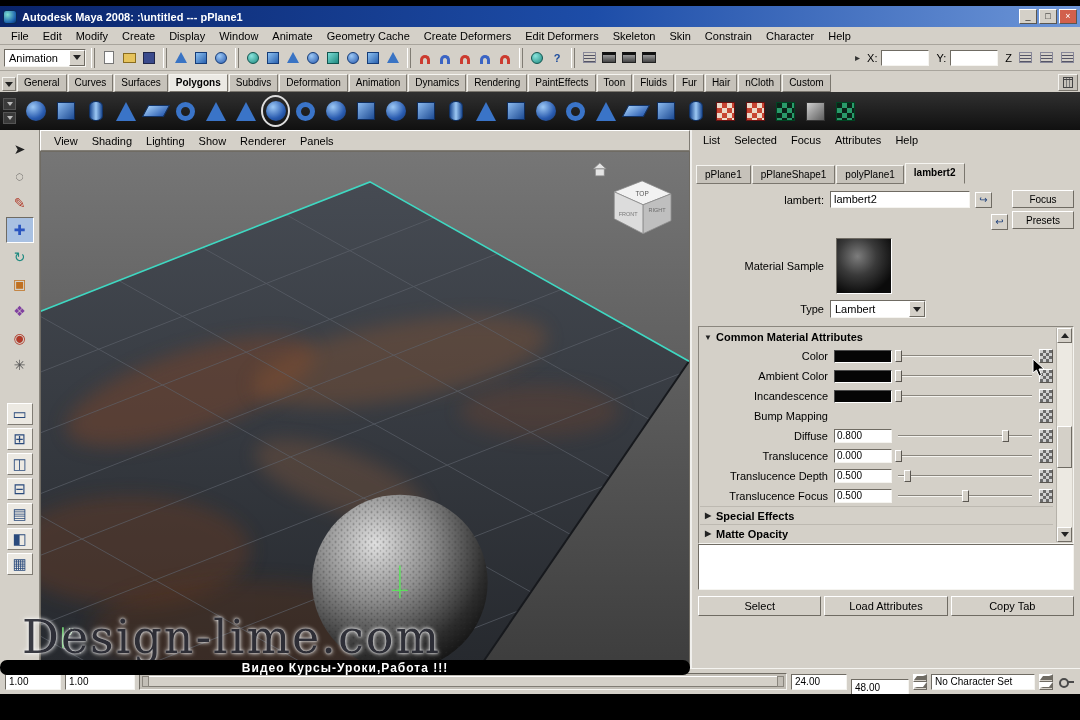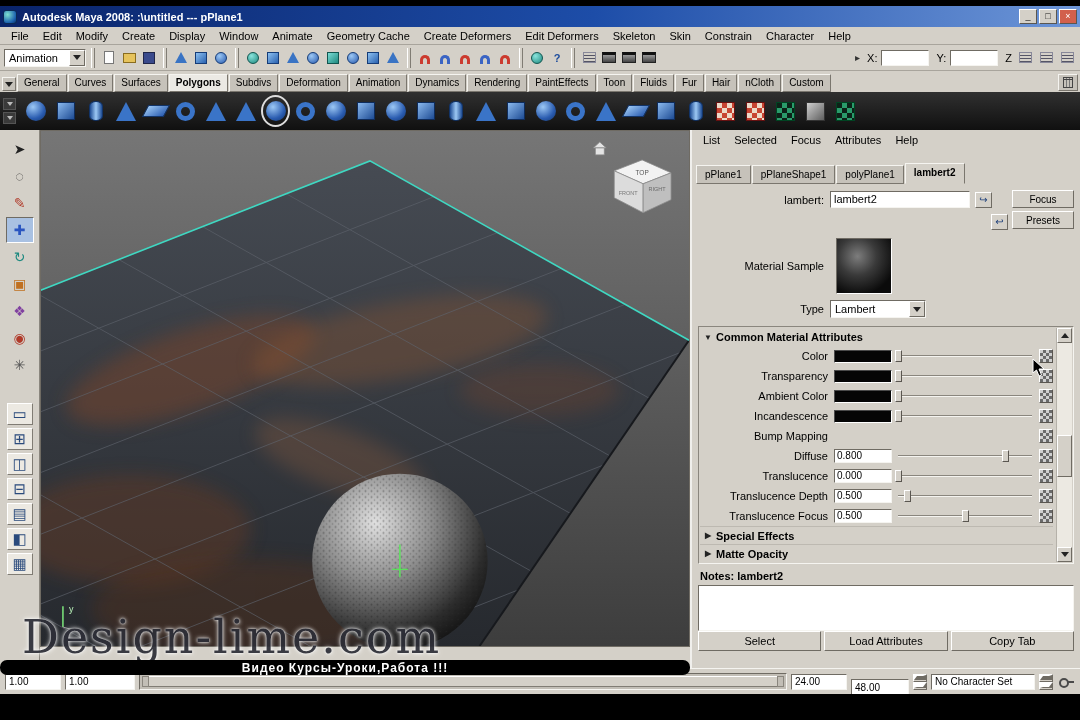--- a/index.html
+++ b/index.html
@@ -130,21 +130,21 @@
   .atrack{position:absolute;left:0;right:0;top:6px;height:2px;background:#8a867e;border-bottom:1px solid #f5f4f0;}
   .ahandle{position:absolute;top:1px;width:7px;height:12px;margin-left:-3px;background:#d4d0c8;border:1px solid;border-color:#fff #5a5650 #5a5650 #fff;}
   .amap{width:14px;height:14px;border:1px solid;border-color:#fff #5a5650 #5a5650 #fff;
         background:repeating-conic-gradient(#6a6a6a 0 25%,#cfcfcf 0 50%);background-size:6px 6px;}
   .sb{position:absolute;right:1px;top:1px;bottom:1px;width:16px;background:#ece9e2;border-left:1px solid #b5b1a9;display:flex;flex-direction:column;}
   .sb-btn{height:15px;background:#d4d0c8;border:1px solid;border-color:#fff #6f6b63 #6f6b63 #fff;display:flex;align-items:center;justify-content:center;}
   .sb-track{flex:1;position:relative;}
   .sb-thumb{position:absolute;left:0;right:0;top:45%;height:42px;background:#d4d0c8;border:1px solid;border-color:#fff #6f6b63 #6f6b63 #fff;}
   .notes-title{font-weight:bold;margin:6px 2px 3px;}
   .notes-box{height:46px;background:#fff;border:1px solid;border-color:#6f6b63 #f5f4f0 #f5f4f0 #6f6b63;}
-  .ae-btns{display:flex;gap:3px;margin-top:0;}
+  .ae-btns{display:flex;gap:3px;margin-top:6px;}
   .ae-btns .btn{flex:1;height:20px;font-size:11px;}
 
   
   .rangebar{top:668px;height:26px;background:#d4d0c8;border-top:1px solid #f5f4f0;display:flex;align-items:center;padding:0 5px;gap:4px;}
   .rfield{height:16px;background:#fff;border:1px solid;border-color:#6f6b63 #f5f4f0 #f5f4f0 #6f6b63;font-size:10px;display:flex;align-items:center;padding:0 3px;}
   .rslider{flex:1;height:17px;border:1px solid;border-color:#6f6b63 #f5f4f0 #f5f4f0 #6f6b63;background:#c2beb6;position:relative;}
   .rbar{position:absolute;left:2px;right:2px;top:2px;bottom:2px;background:#d4d0c8;border:1px solid;border-color:#fff #807c74 #807c74 #fff;}
   .grip{position:absolute;top:2px;bottom:2px;width:7px;background:#c2beb6;border:1px solid #8a867e;}
   .grip.l{left:2px;} .grip.r{right:2px;}
   .spin{display:flex;flex-direction:column;width:14px;height:16px;}
@@ -436,20 +436,28 @@
         <span class="lay">⊞</span>
         <span class="lay">◫</span>
         <span class="lay">⊟</span>
         <span class="lay">▤</span>
         <span class="lay">◧</span>
         <span class="lay">▦</span>
       </span>
     </div>
 
     <div class="vp">
+      <div class="vp-menu">
+        <span class="vm">View</span>
+        <span class="vm">Shading</span>
+        <span class="vm">Lighting</span>
+        <span class="vm">Show</span>
+        <span class="vm">Renderer</span>
+        <span class="vm">Panels</span>
+      </div>
       <div class="canvas">
         <svg class="scene" viewBox="0 0 650 517" preserveAspectRatio="none">
           <defs>
             <linearGradient id="gBg" x1="0" y1="0" x2="0" y2="1">
               <stop offset="0" stop-color="#767676"></stop>
                 <stop offset="0.45" stop-color="#5d5d5d"></stop>
                 <stop offset="1" stop-color="#3d3d3d"></stop>
             </linearGradient>
             <linearGradient id="gPlane" x1="0" y1="0" x2="0" y2="1">
               <stop offset="0" stop-color="#464b53"></stop>
@@ -580,29 +588,20 @@
           <div class="arow">
             <span class="lab">Color</span>
             <span class="aswatch"></span>
             <span class="aslider">
                 <span class="atrack"></span>
                 <span class="ahandle" style="left: 0%;"></span>
               </span>
             <span class="amap"></span>
           </div>
           <div class="arow">
-            <span class="lab">Transparency</span>
-            <span class="aswatch"></span>
-            <span class="aslider">
-                <span class="atrack"></span>
-                <span class="ahandle" style="left: 0%;"></span>
-              </span>
-            <span class="amap"></span>
-          </div>
-          <div class="arow">
             <span class="lab">Ambient Color</span>
             <span class="aswatch"></span>
             <span class="aslider">
                 <span class="atrack"></span>
                 <span class="ahandle" style="left: 0%;"></span>
               </span>
             <span class="amap"></span>
           </div>
           <div class="arow">
             <span class="lab">Incandescence</span>
@@ -670,21 +669,20 @@
               </span>
             <span class="sb-track">
                 <span class="sb-thumb"></span>
               </span>
             <span class="sb-btn">
                 <span class="tri-dn"></span>
               </span>
           </div>
         </div>
 
-        <div class="notes-title">Notes: lambert2</div>
         <div class="notes-box"></div>
 
         <div class="ae-btns">
           <span class="btn">Select</span>
           <span class="btn">Load Attributes</span>
           <span class="btn">Copy Tab</span>
         </div>
       </div>
     </div>
   </div>

